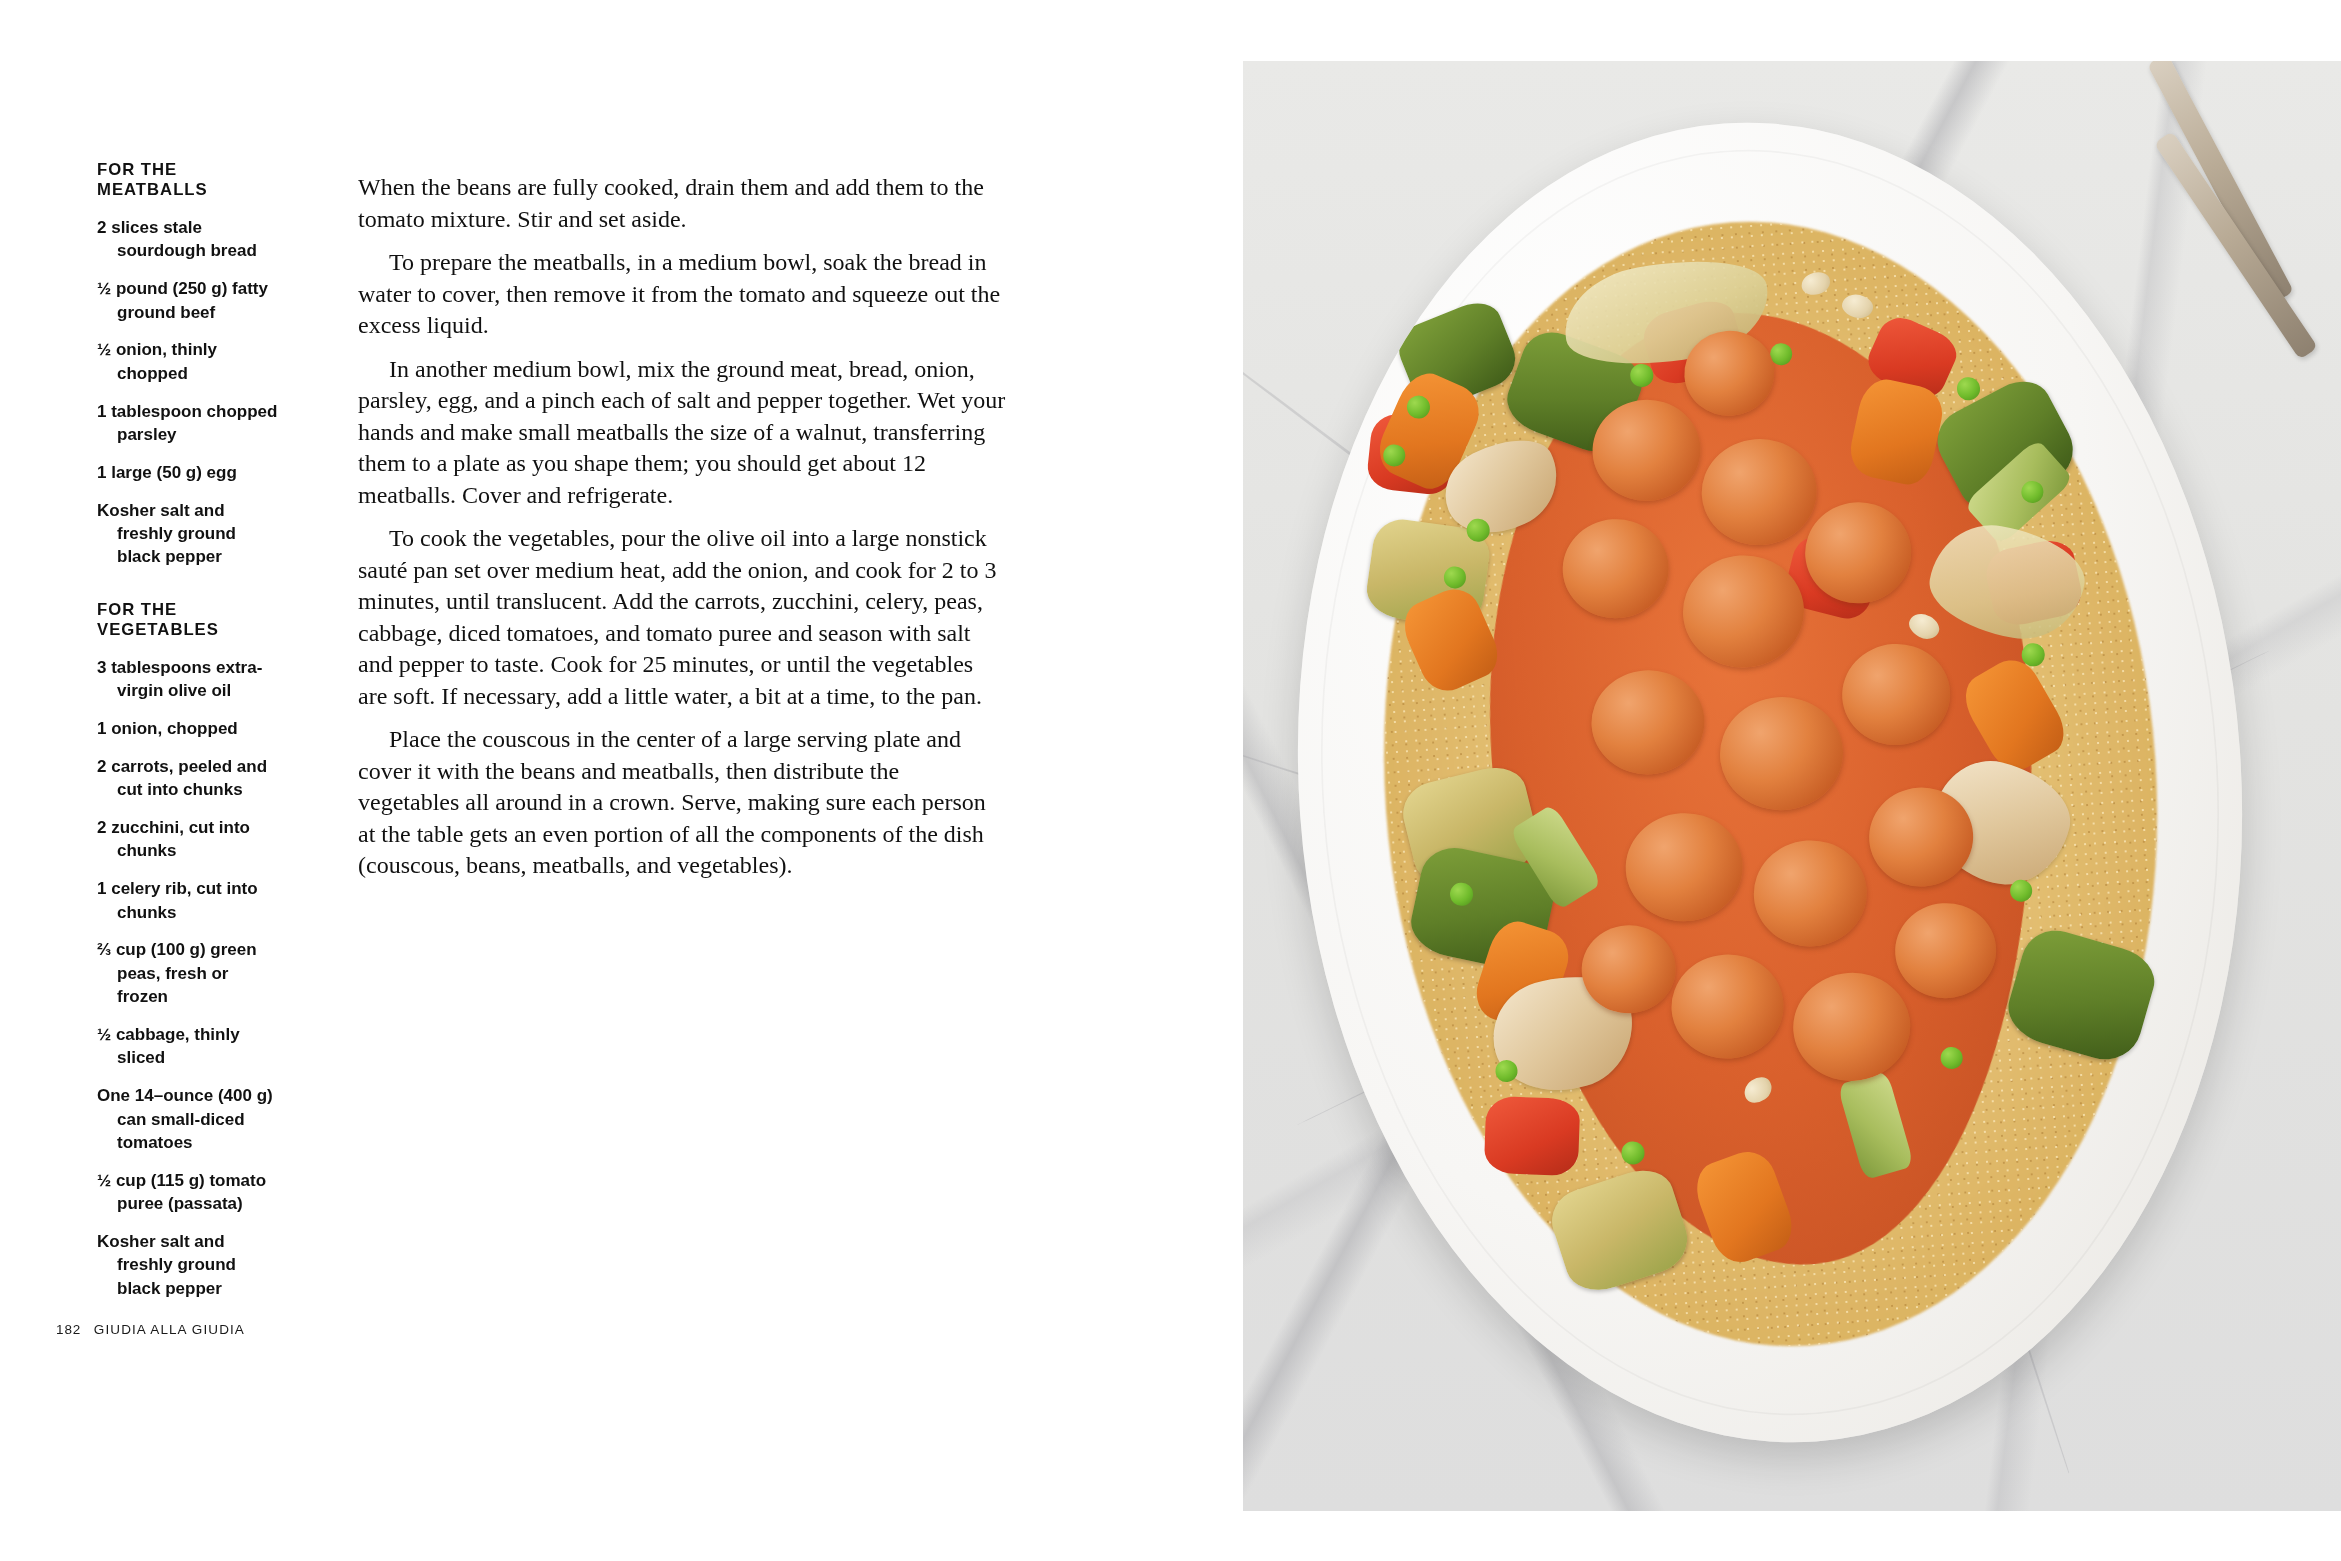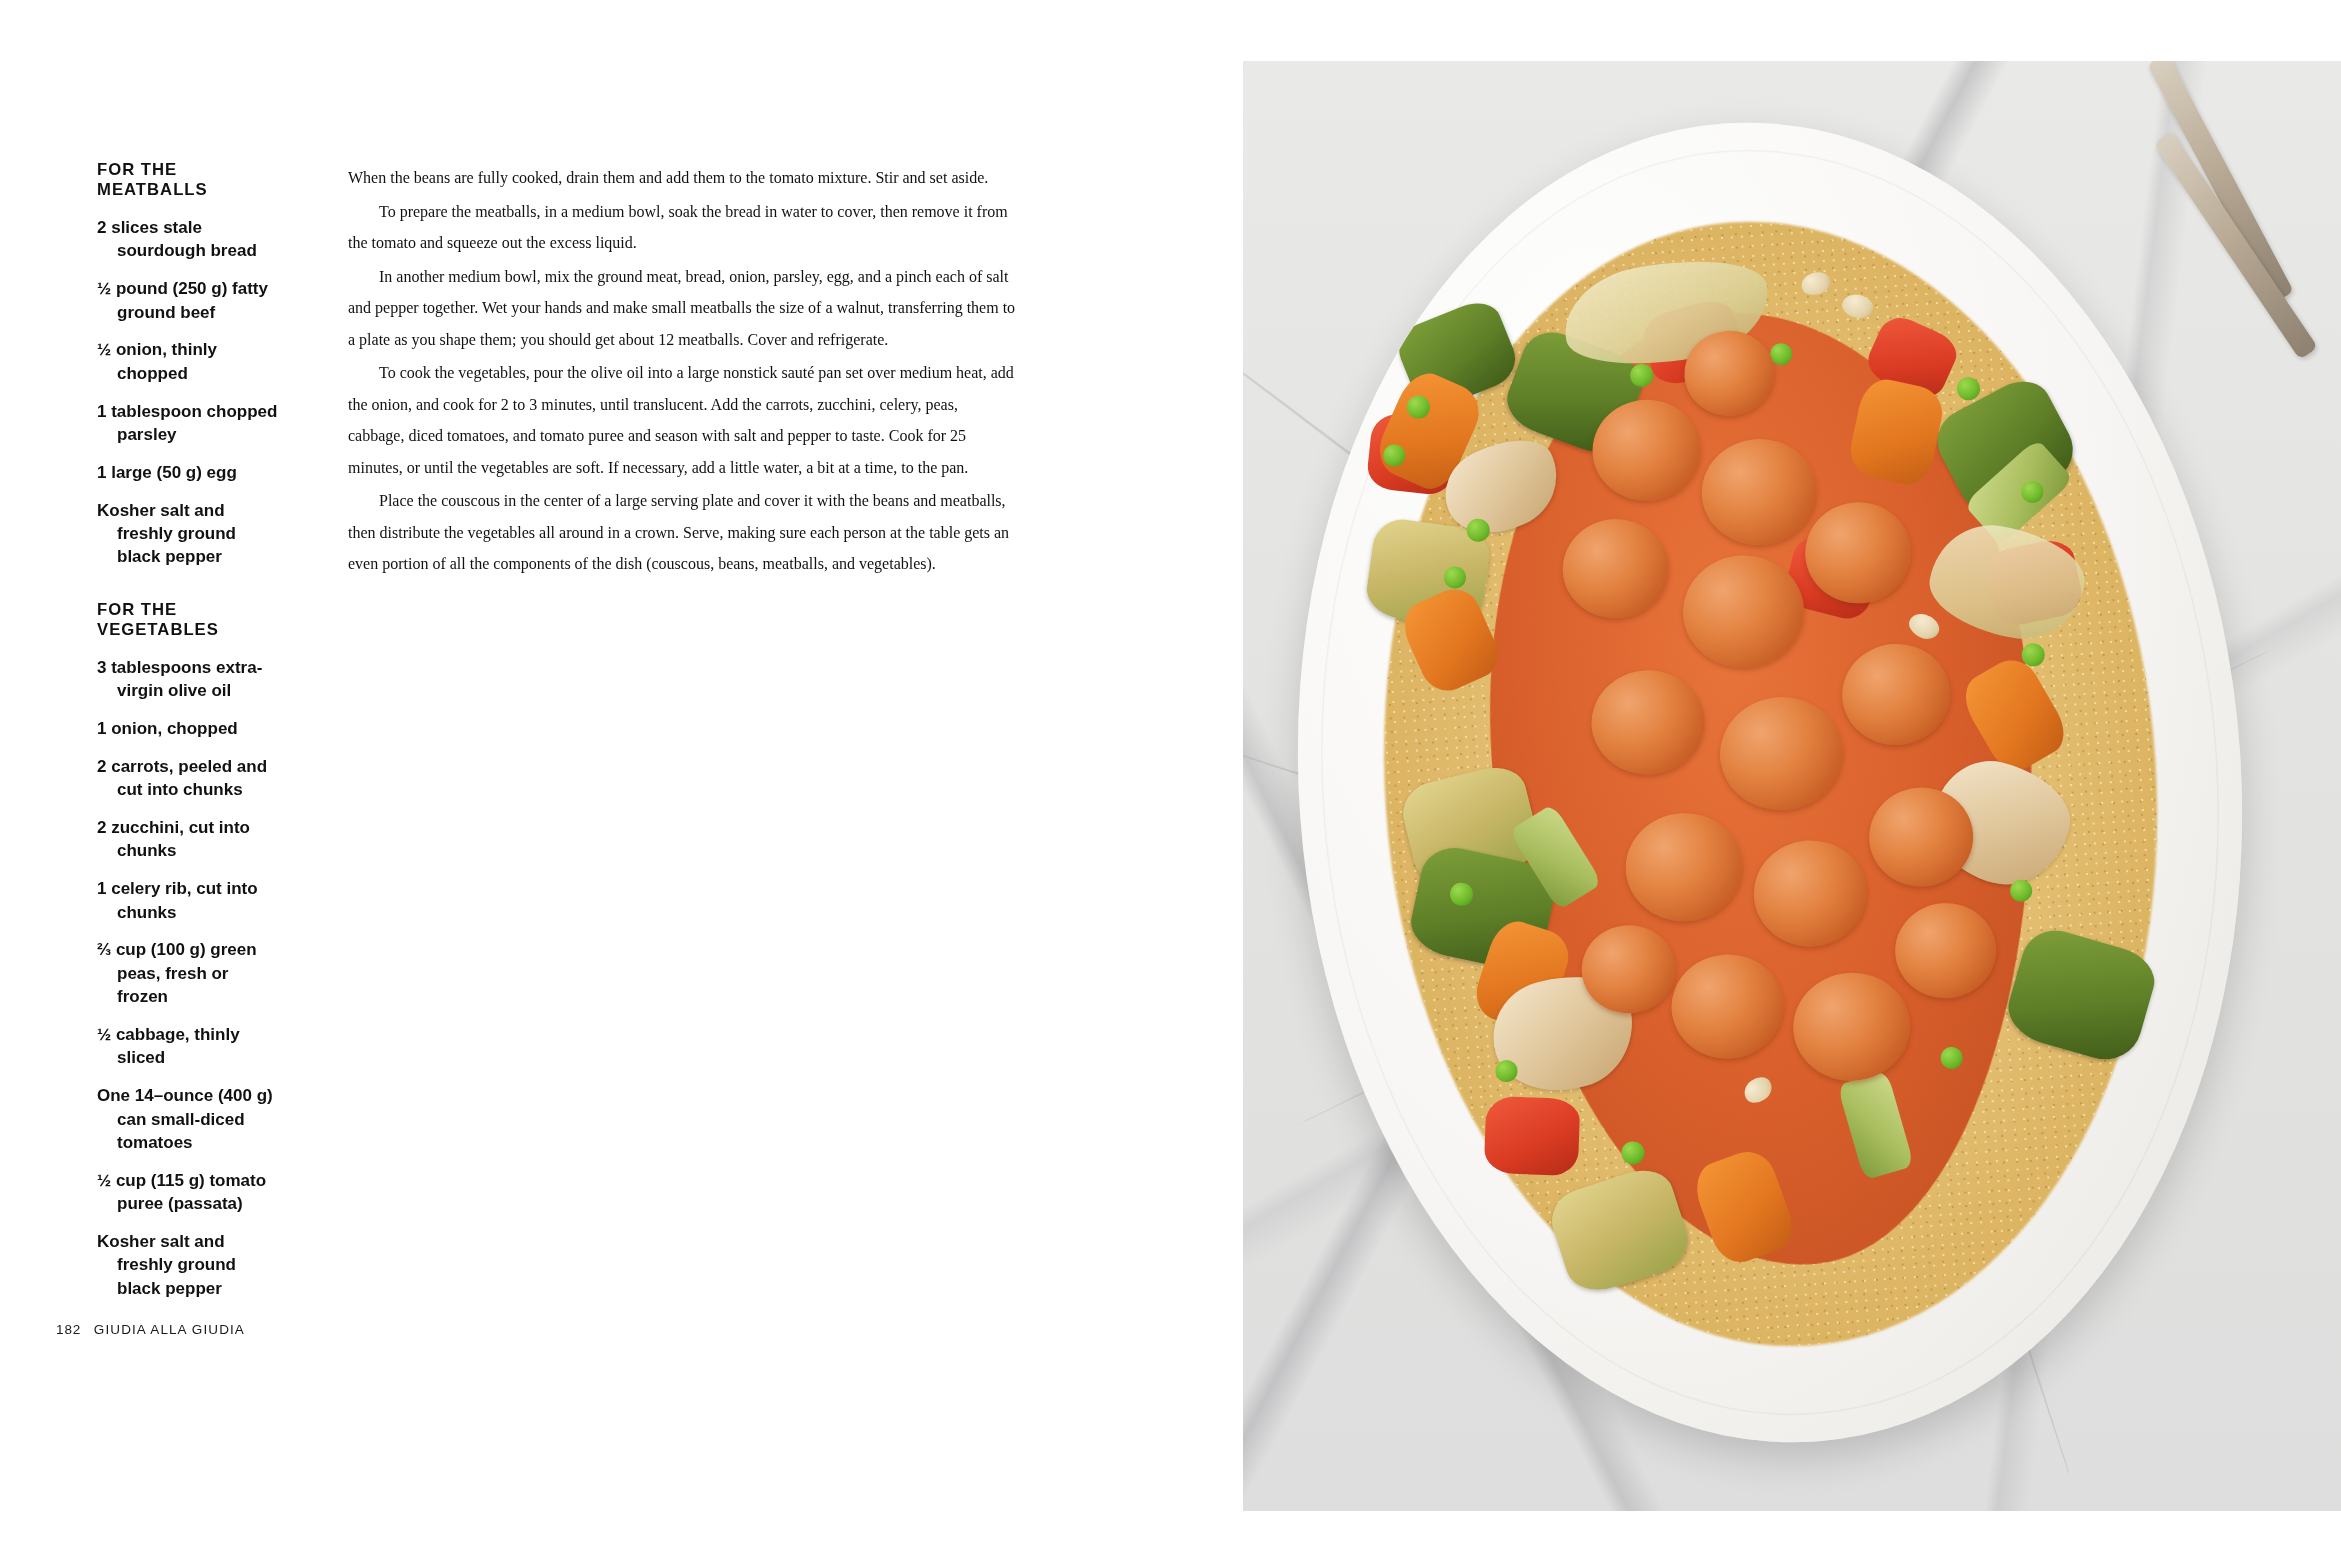--- a/index.html
+++ b/index.html
@@ -71,23 +71,23 @@
   }
 
   
   .col-body {
     width: 712px;
     padding-left: 40px;
     box-sizing: border-box;
   }
   .col-body p {
     font-family: "Liberation Serif", serif;
-    font-size: 16px;
+    font-size: 24px;
     line-height: 31.5px;
-    margin: 2px;
+    margin: 12px;
     text-align: left;
     color: #111111;
     hyphens: none;
   }
   .col-body p.indent {
     text-indent: 31px;
   }
 
   
   .folio {

